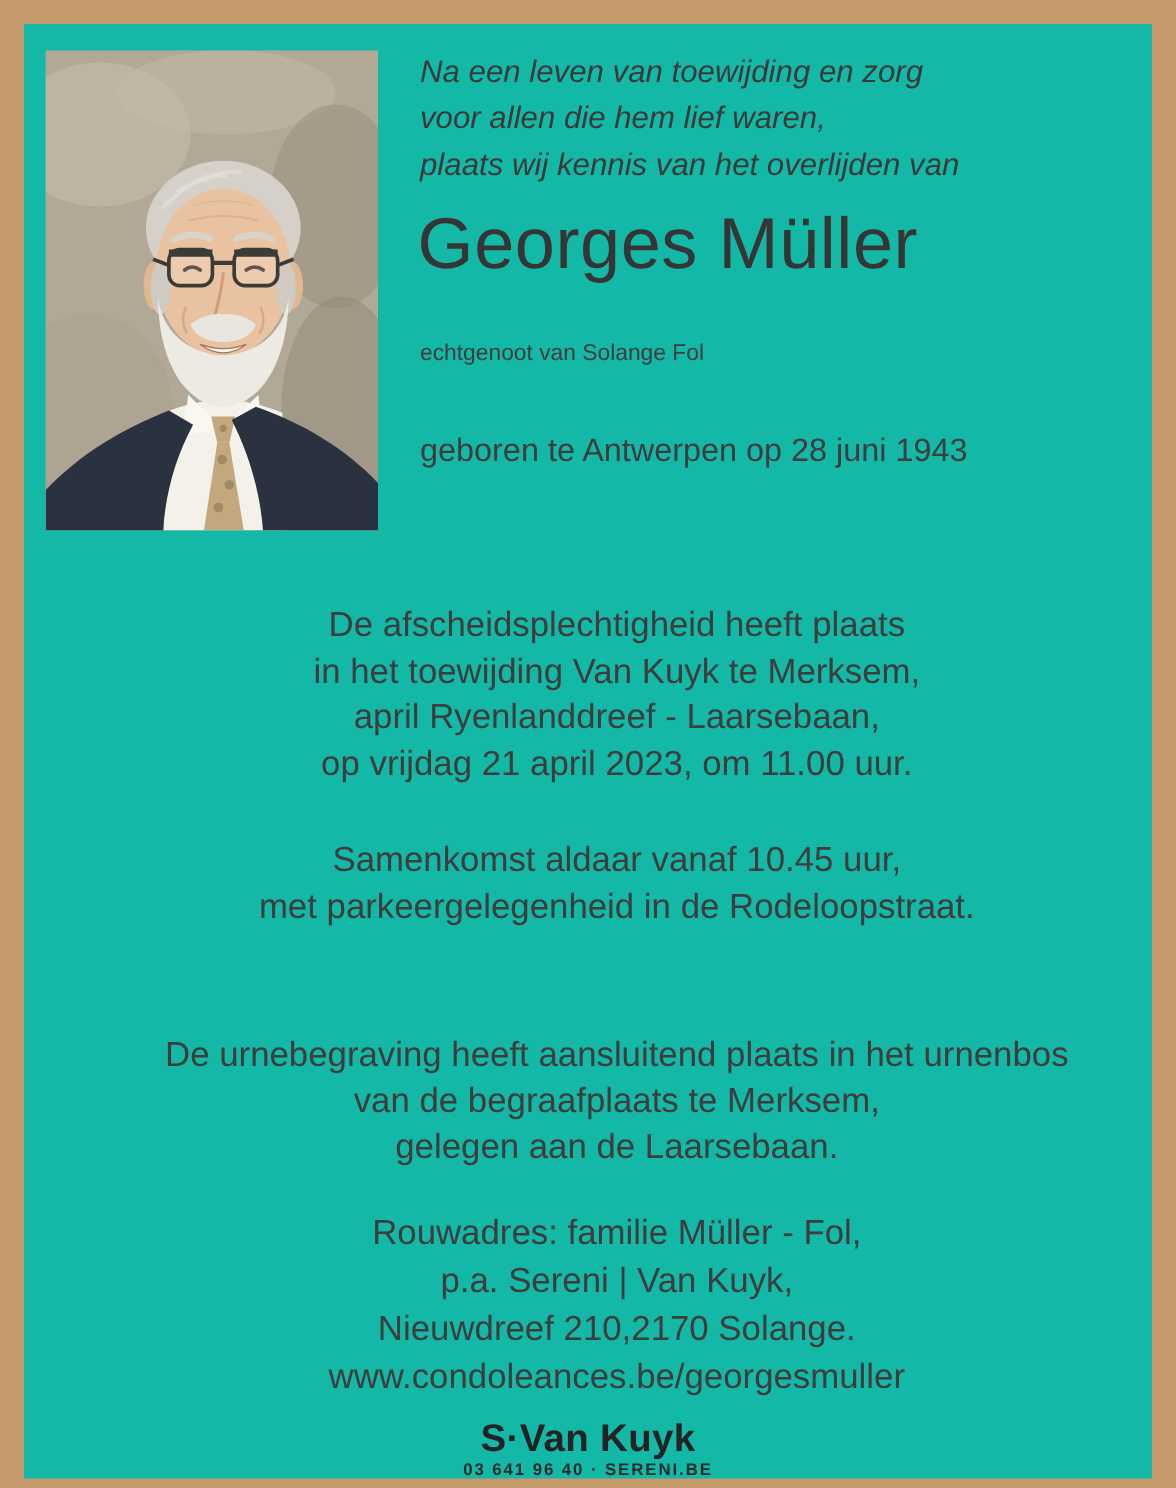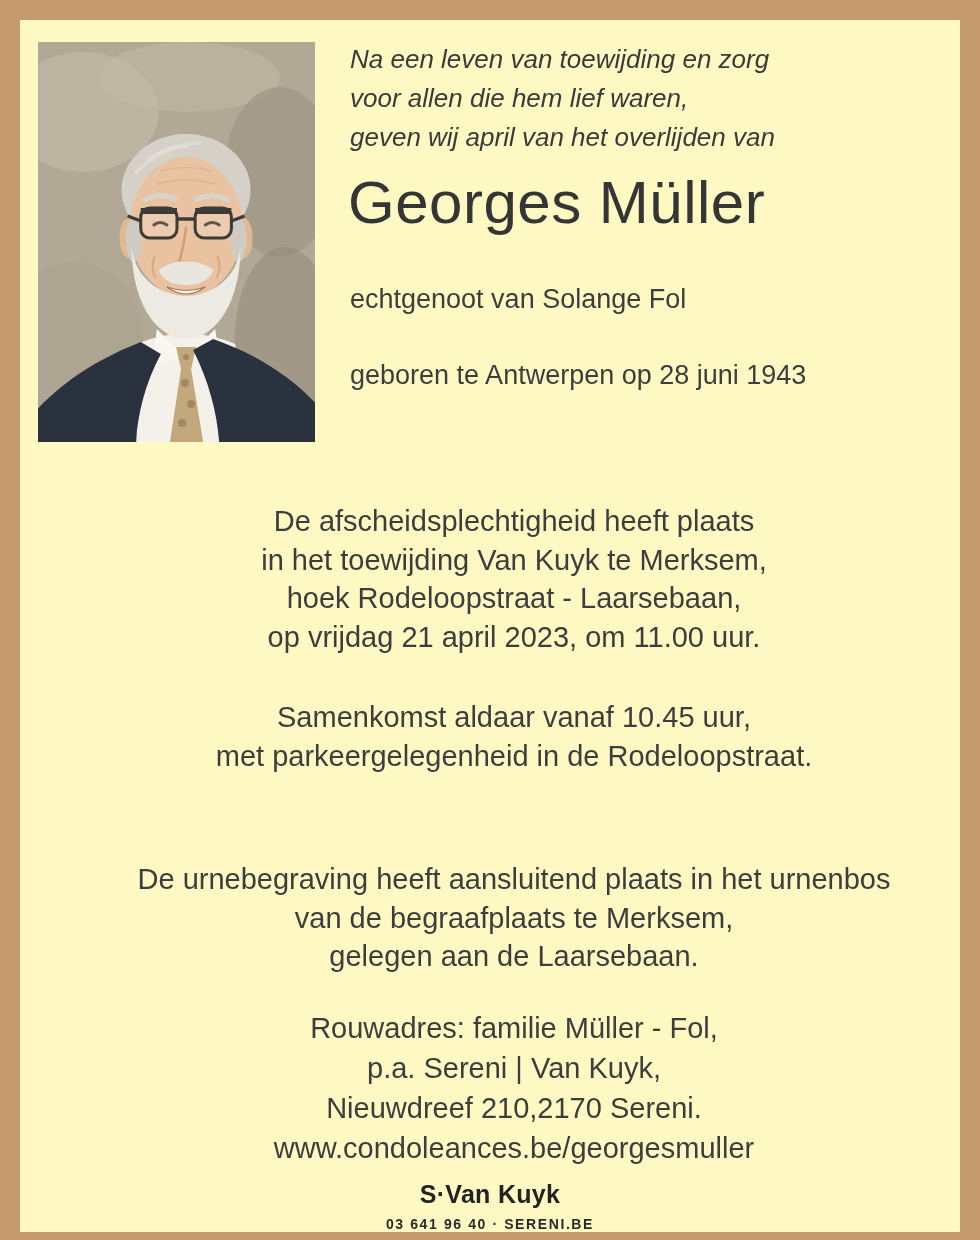--- a/index.html
+++ b/index.html
@@ -8,21 +8,21 @@
     background: #ffffff;
     font-family: "Liberation Sans", sans-serif;
   }
   .page {
     position: relative;
     width: 980px; height: 1240px;
     box-sizing: border-box;
     border-style: solid;
     border-color: #c49a6c;
     border-width: 20px 20px 8px 20px;
-    background: #fef9c3;
+    background: #14b8a6;
     color: #3d3d3d;
     overflow: hidden;
   }
   .photo {
     position: absolute; left: 18px; top: 22px;
     width: 277px; height: 400px;
     overflow: hidden;
     background: #b2a896;
   }
   .photo svg { display: block; width: 100%; height: 100%; }
@@ -35,42 +35,42 @@
   }
   .name {
     position: absolute; left: 328px; top: 148px;
     margin: 0;
     font-size: 60px; font-weight: 400;
     letter-spacing: 0.5px;
     color: #353535;
   }
   .relation {
     position: absolute; left: 330px; top: 264px;
-    font-size: 27px; color: #3d3d3d;
+    font-size: 19px; color: #3d3d3d;
   }
   .dates {
     position: absolute; left: 330px; top: 333px;
     font-size: 27px; line-height: 45px; color: #3d3d3d;
   }
   .center {
     position: absolute; left: 0; right: 0;
     text-align: center;
     font-size: 29px; line-height: 38.5px;
     color: #3d3d3d;
     padding-left: 48px;
   }
   .ceremony   { top: 482px; }
   .gathering  { top: 678px; }
   .burial     { top: 840px; }
   .condolence { top: 988px; line-height: 40px; }
 
   .footer-logo {
     position: absolute; left: 0; right: 0; top: 1160px;
     text-align: center;
-    font-size: 25px; font-weight: 700;
+    font-size: 32px; font-weight: 700;
     letter-spacing: 0.3px;
     color: #232323;
   }
   .footer-contact {
     position: absolute; left: 0; right: 0; top: 1196px;
     text-align: center;
     font-size: 14px; font-weight: 700;
     letter-spacing: 1.6px;
     color: #2a2a2a;
   }
@@ -136,52 +136,52 @@
           <path d="M102,179 L89,174" stroke-width="3"></path>
           <path d="M192,179 L205,174" stroke-width="3"></path>
         </g>
       </g>
     </svg>
   </div>
 
   <div class="intro">
     <div>Na een leven van toewijding en zorg</div>
     <div>voor allen die hem lief waren,</div>
-    <div>geven wij april van het overlijden van</div>
+    <div>plaats wij kennis van het overlijden van</div>
   </div>
 
   <h1 class="name">Georges Müller</h1>
 
   <div class="relation">echtgenoot van Solange Fol</div>
 
   <div class="dates">
     <div>geboren te Antwerpen op 28 juni 1943</div>
   </div>
 
   <div class="center ceremony">
     <div>De afscheidsplechtigheid heeft plaats</div>
     <div>in het toewijding Van Kuyk te Merksem,</div>
-    <div>hoek Rodeloopstraat - Laarsebaan,</div>
+    <div>april Ryenlanddreef - Laarsebaan,</div>
     <div>op vrijdag 21 april 2023, om 11.00 uur.</div>
   </div>
 
   <div class="center gathering">
     <div>Samenkomst aldaar vanaf 10.45 uur,</div>
     <div>met parkeergelegenheid in de Rodeloopstraat.</div>
   </div>
 
   <div class="center burial">
     <div>De urnebegraving heeft aansluitend plaats in het urnenbos</div>
     <div>van de begraafplaats te Merksem,</div>
     <div>gelegen aan de Laarsebaan.</div>
   </div>
 
   <div class="center condolence">
     <div>Rouwadres: familie Müller - Fol,</div>
     <div>p.a. Sereni | Van Kuyk,</div>
-    <div>Nieuwdreef 210,2170 Sereni.</div>
+    <div>Nieuwdreef 210,2170 Solange.</div>
     <div>www.condoleances.be/georgesmuller</div>
   </div>
 
   <div class="footer-logo">S·Van Kuyk</div>
   <div class="footer-contact">03 641 96 40  ·  SERENI.BE</div>
 
 </div>
 
 </body></html>

